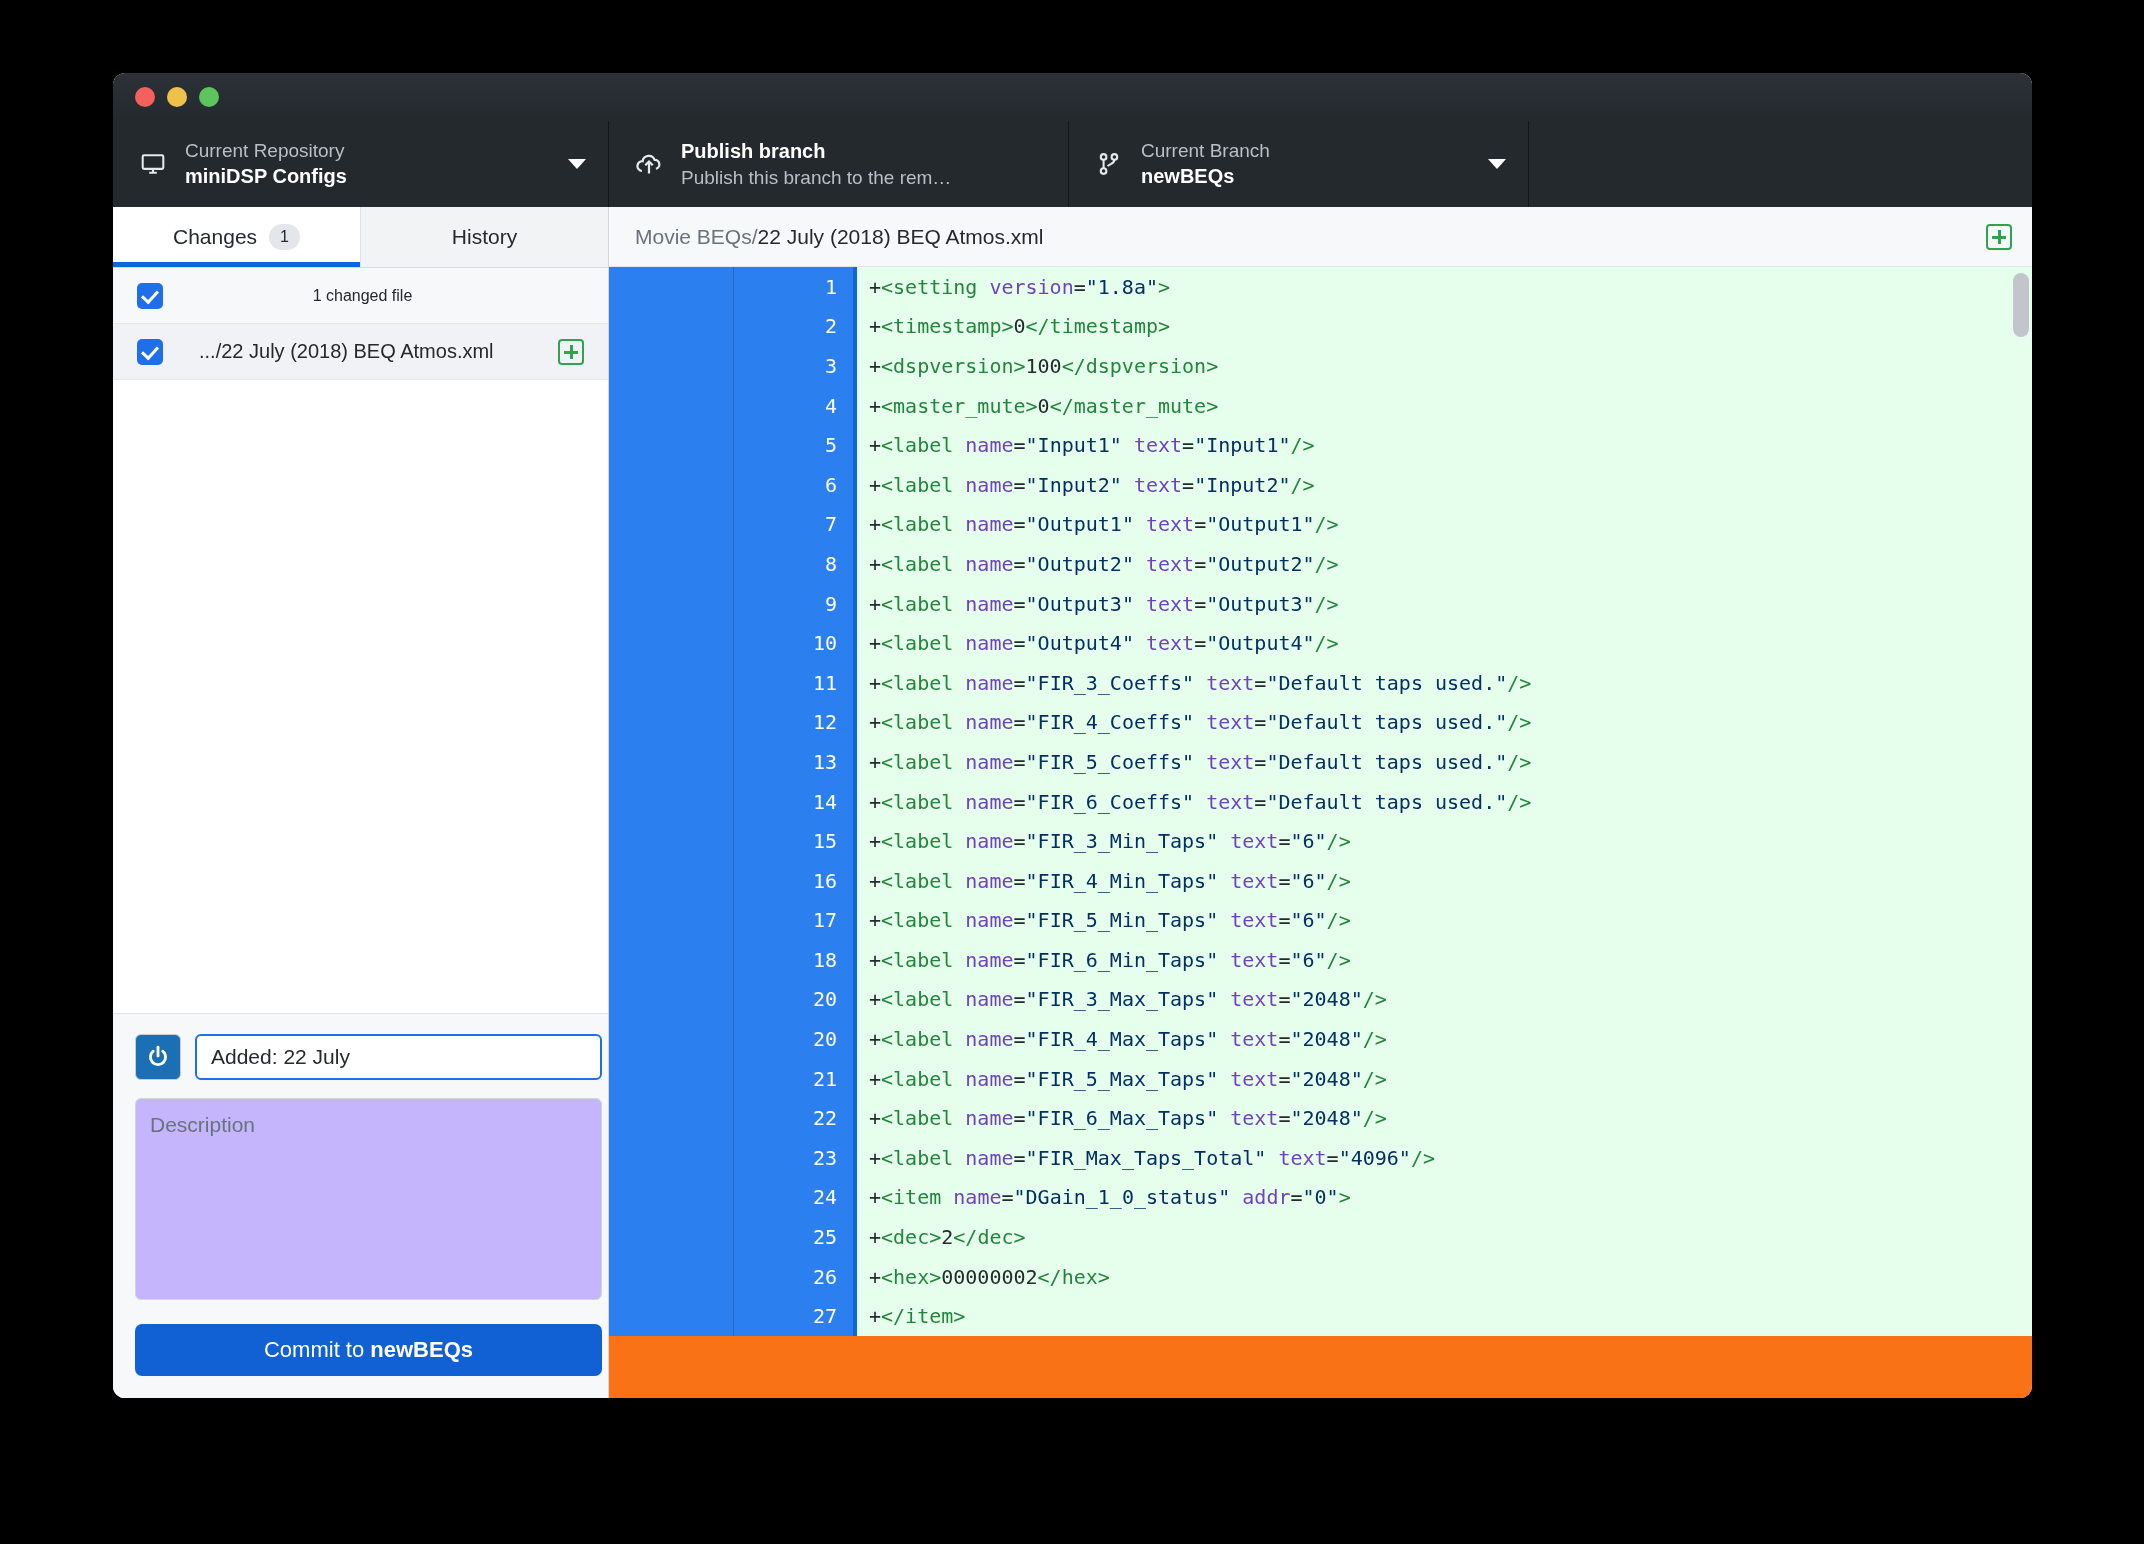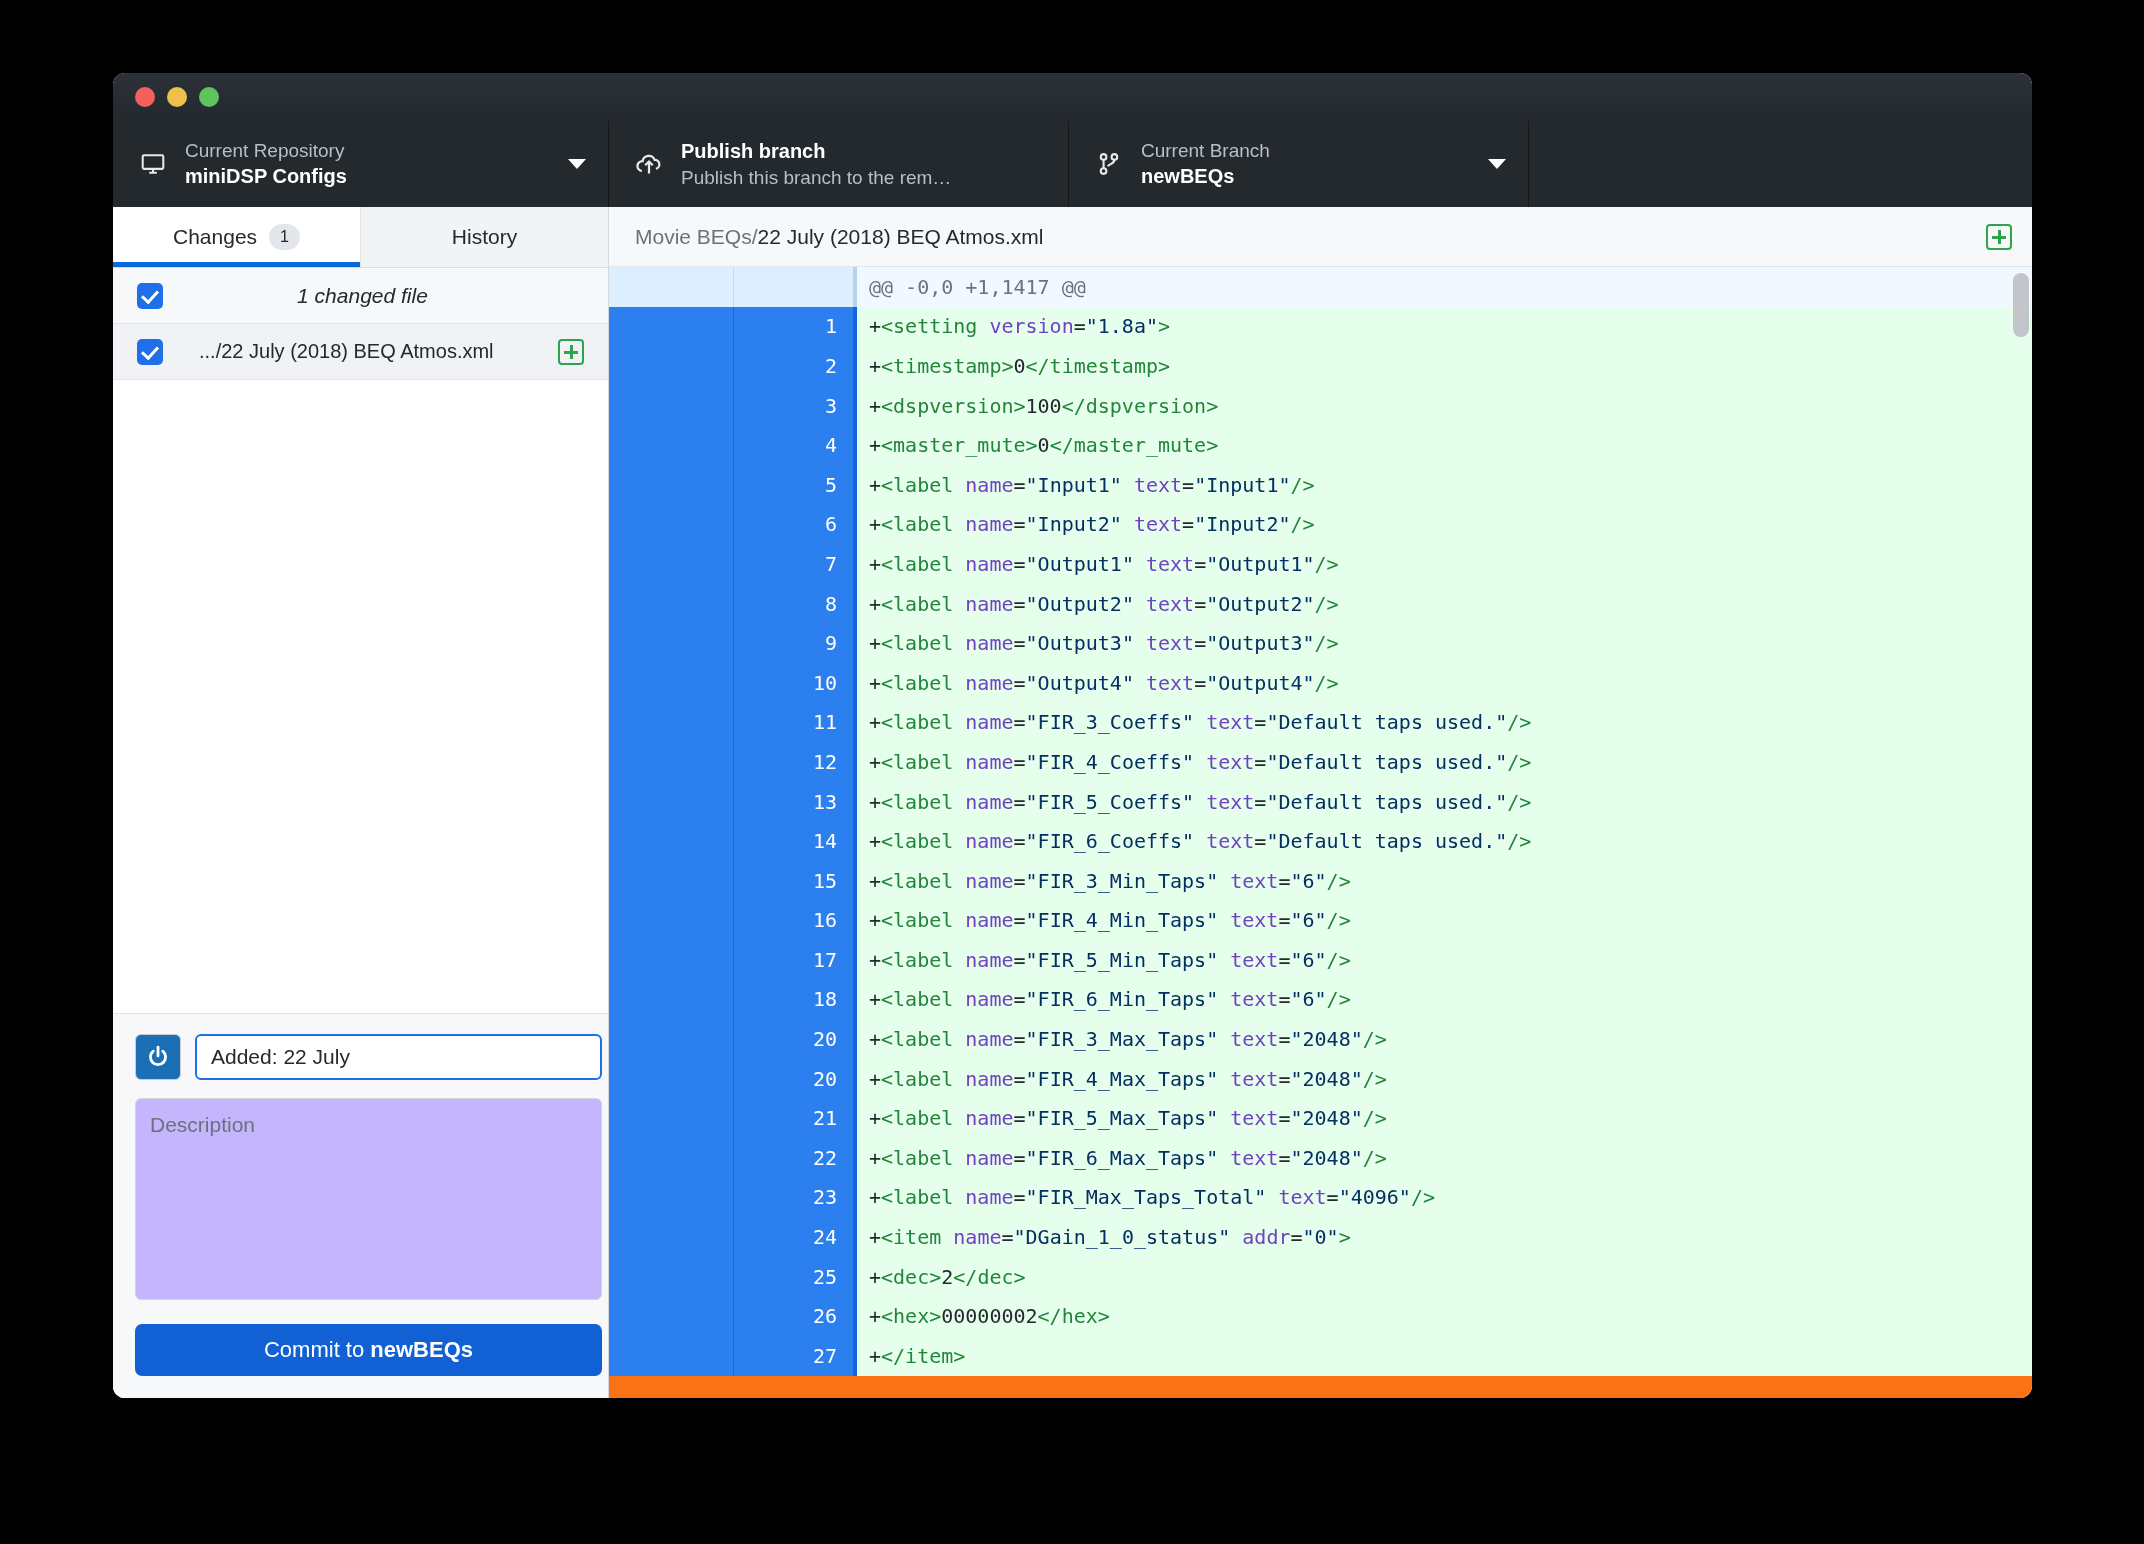--- a/index.html
+++ b/index.html
@@ -187,24 +187,23 @@
     align-items: center;
     background: #f7f8fa;
     border-bottom: 1px solid #e3e6ea;
     flex: none;
     padding-left: 24px;
     box-sizing: border-box;
   }
   .file-header-text {
     flex: 1;
     text-align: center;
-    font-size: 21px;
+    font-size: 16px;
     color: #24292e;
     padding-right: 46px;
-    font-style: italic;
   }
   .file-row {
     height: 56px;
     display: flex;
     align-items: center;
     background: #f0f2f5;
     border-bottom: 1px solid #e3e6ea;
     flex: none;
     padding: 0 24px 0 24px;
     box-sizing: border-box;
@@ -528,25 +527,20 @@
     </div>
 
     <div class="diff-pane">
       <div class="diff-header">
         <div class="breadcrumb"><span class="dirpart">Movie BEQs/</span><span>22 July (2018) BEQ Atmos.xml</span></div>
         <div class="status-added"></div>
       </div>
 
       <div class="diff-body">
         <div id="diff-lines">
-            <div class="diff-line hunk">
-              <div class="gut-a"></div>
-              <div class="gut-b"></div>
-              <div class="content">@@ -0,0 +1,1417 @@</div>
-            </div>
             <div class="diff-line">
               <div class="gut-a"></div>
               <div class="gut-b">1</div>
               <div class="content"><span class="plus">+</span> <span class="tok-tag">&lt;setting</span><span class="tok-punct"> </span><span class="tok-attr">version</span><span class="tok-punct">=</span><span class="tok-val">"1.8a"</span><span class="tok-tag">&gt;</span></div>
             </div>
             <div class="diff-line">
               <div class="gut-a"></div>
               <div class="gut-b">2</div>
               <div class="content"><span class="plus">+</span>   <span class="tok-tag">&lt;timestamp&gt;</span><span class="tok-txt">0</span><span class="tok-tag">&lt;/timestamp&gt;</span></div>
             </div>

